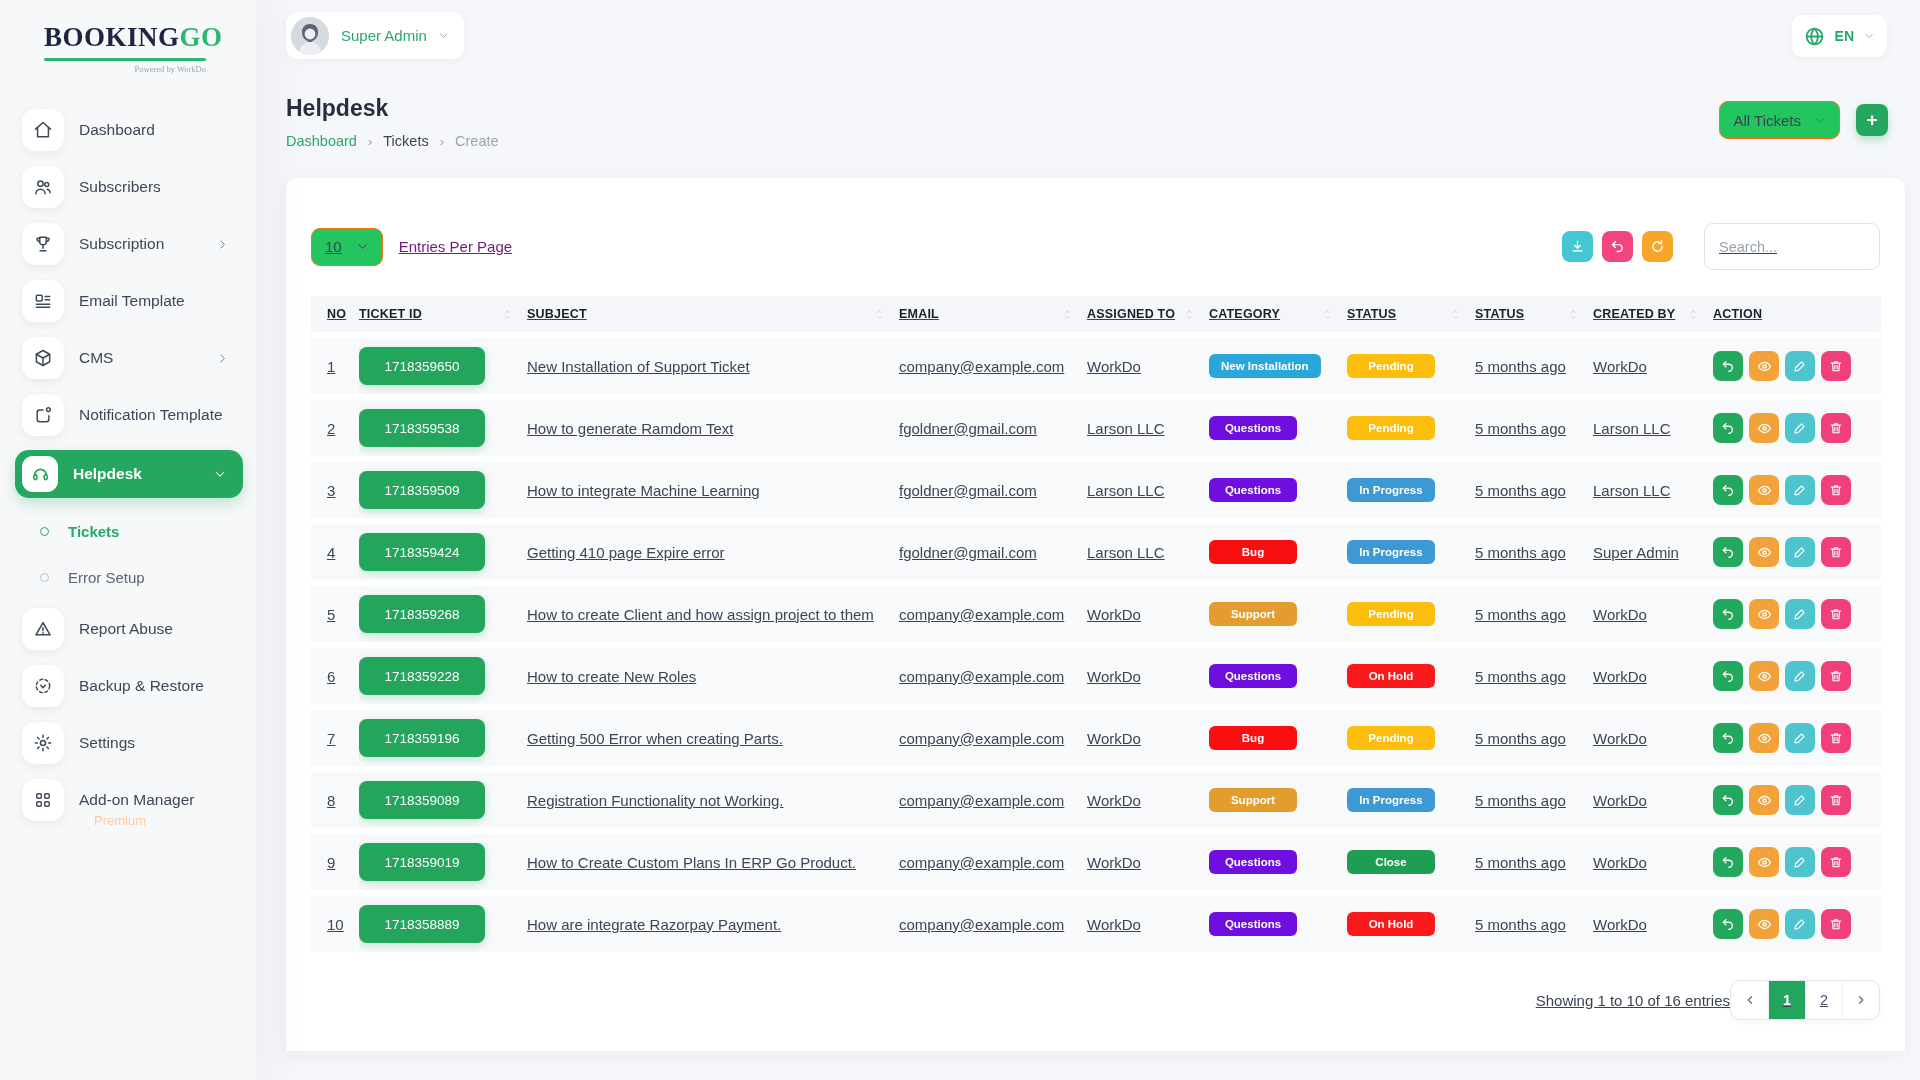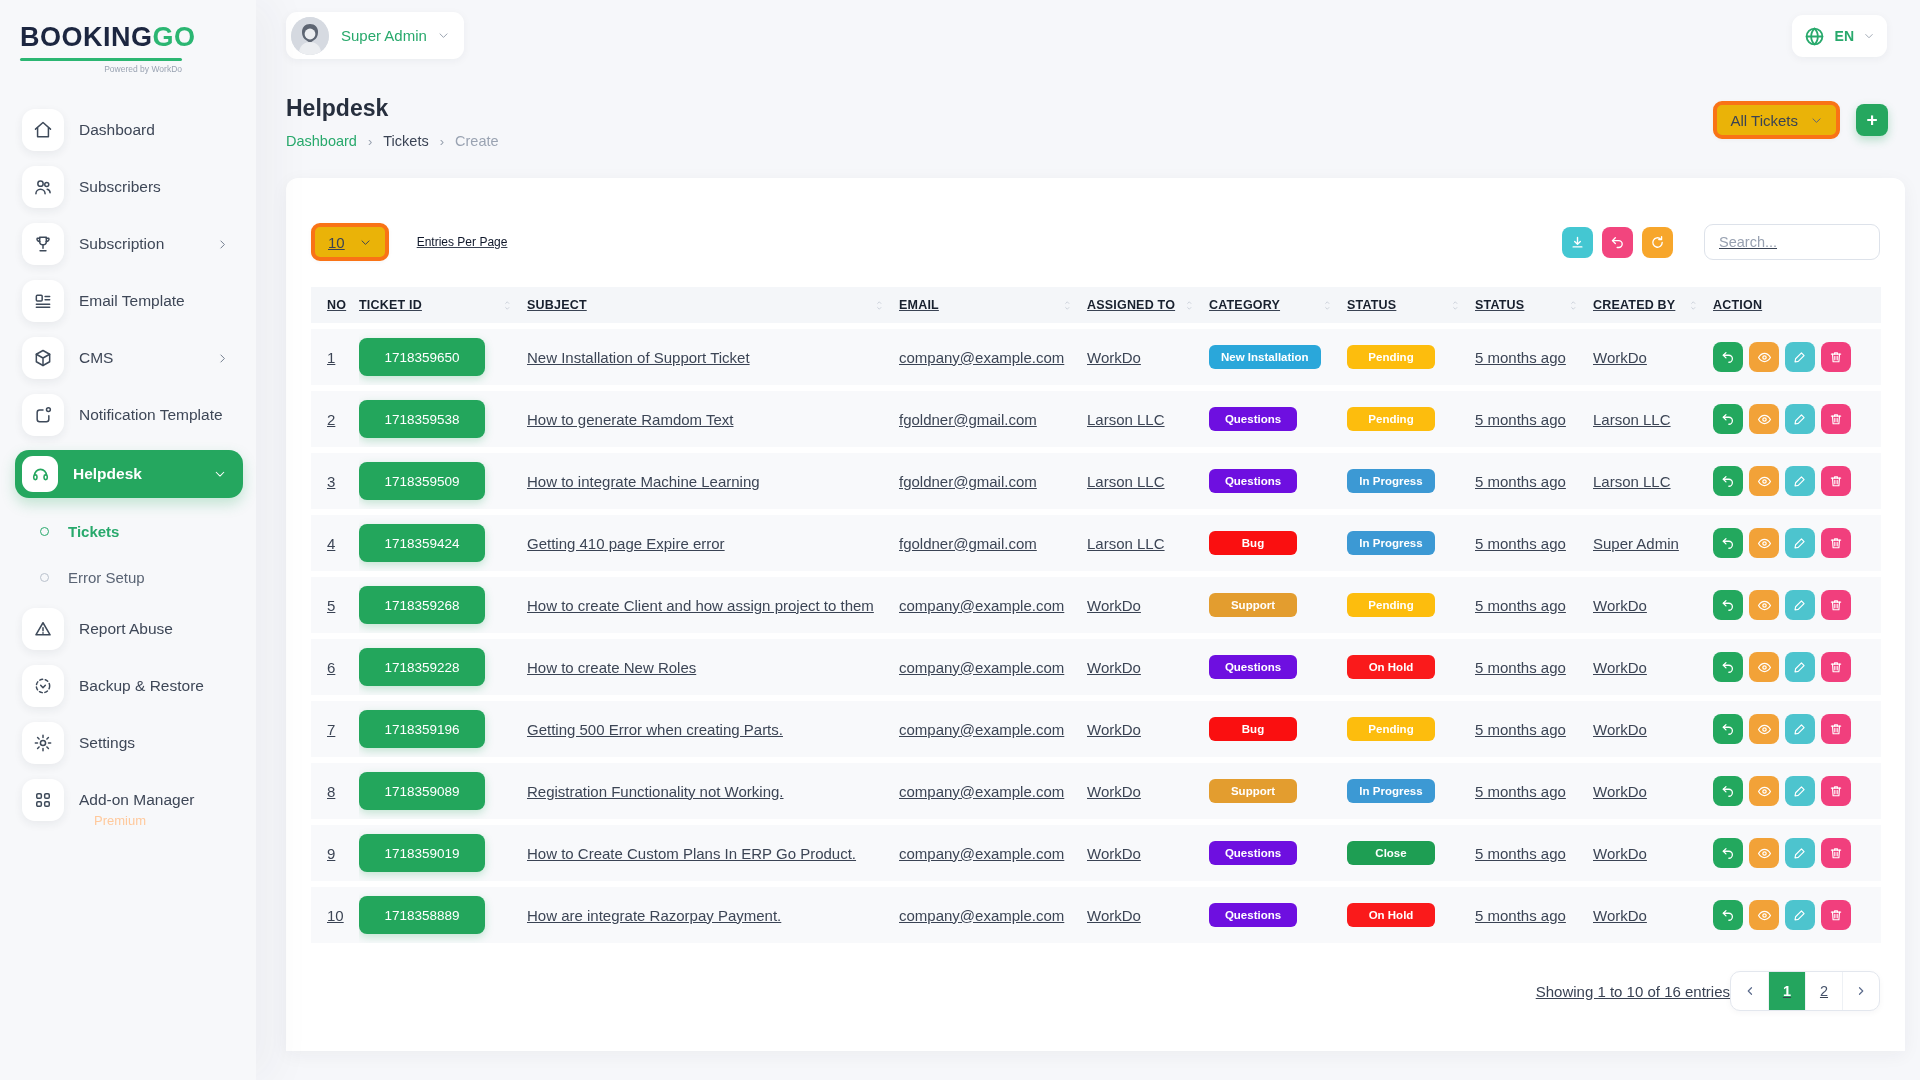--- a/index.html
+++ b/index.html
@@ -5,21 +5,21 @@
   * { margin:0; padding:0; box-sizing:border-box; }
   html,body { width:1920px; height:1080px; overflow:hidden; }
   body { font-family:"Liberation Sans", sans-serif; background:#f6f7fa; color:#3a4354; }
 
   
   svg.ic { stroke:currentColor; fill:none; stroke-width:1.8; stroke-linecap:round; stroke-linejoin:round; display:block; }
 
   
   .sidebar { position:absolute; left:0; top:0; width:256px; height:1080px; background:#f7f8fa;
              box-shadow:18px 0 40px rgba(40,50,70,.045); padding:18px 0 0 0; z-index:2; }
-  .logo-wrap { padding:4px 40px 0 20px; }
+  .logo-wrap { padding:4px 40px 0 44px;font-family:Liberation Serif, serif; }
   .logo { font-size:27px; font-weight:800; letter-spacing:.5px; color:#1c2640; white-space:nowrap; }
   .logo .go { color:#2bb672; }
   .logo-line { height:3px; background:#2bb672; border-radius:2px; margin-top:5px; width:162px; }
   .powered { font-size:8.5px; color:#9aa3b2; text-align:right; width:162px; margin-top:3px; }
   .menu { margin-top:34px; padding-left:15px; }
   .side-item { display:flex; align-items:center; height:44px; margin-bottom:13px; width:228px; cursor:pointer; position:relative; }
   .tile { width:42px; height:42px; background:#fff; border-radius:13px; box-shadow:0 3px 10px rgba(30,40,60,.07);
           display:flex; align-items:center; justify-content:center; color:#3e4a5a; margin-left:7px; flex:0 0 auto; }
   .side-label { margin-left:15px; font-size:15.5px; font-weight:500; color:#3e4757; }
   .chev-r { margin-left:auto; margin-right:14px; color:#707b8c; }
@@ -50,38 +50,38 @@
   .globe { color:#28a96c; }
 
   .pagehead { display:flex; justify-content:space-between; align-items:flex-start; padding:36px 32px 0 30px; }
   .page-title { font-size:23px; font-weight:700; color:#272f3e; }
   .crumbs { display:flex; align-items:center; margin-top:11px; font-size:14.5px; }
   .crumb-link { color:#28a96c; cursor:pointer; }
   .crumb-mid { color:#3a4354; cursor:pointer; }
   .crumb-cur { color:#9aa3b2; }
   .crumb-sep { color:#98a1af; margin:0 11px; font-size:13px; }
   .head-controls { display:flex; align-items:center; gap:16px; margin-top:6px; }
-  .select-pill { display:flex; align-items:center; background:#eab308; border:4px solid #f97316; border-radius:9px; height:38px;
+  .select-pill { display:flex; align-items:center; background:#22c55e; border:1px solid #f97316; border-radius:9px; height:38px;
                  padding:0 13px; font-size:15px; color:#3a4354; gap:12px; cursor:pointer; box-shadow:0 1px 4px rgba(20,30,50,.04); }
   .add-btn { width:32px; height:32px; border:none; border-radius:8px; background:#25a75f; color:#fff; font-size:19px;
              font-weight:600; cursor:pointer; line-height:30px; box-shadow:0 4px 10px rgba(37,167,95,.3); }
 
   
   .card { margin:29px 15px 0 30px; background:#fff; border-radius:12px 12px 0 0; box-shadow:0 4px 18px rgba(30,40,60,.05);
           height:873px; padding:45px 25px 12px 25px;text-decoration:underline; }
   .controls-row { display:flex; justify-content:space-between; align-items:center; margin-bottom:26px; }
   .controls-left { display:flex; align-items:center; gap:16px; }
-  .per-page-label { font-size:12px; color:#0f172a;margin-left:12px; }
+  .per-page-label { font-size:15px; color:#701a75; }
   .controls-right { display:flex; align-items:center; gap:9px; }
   .tool-btn { width:31px; height:31px; border:none; border-radius:8px; color:#fff; display:flex; align-items:center;
               justify-content:center; cursor:pointer; }
   .tool-download { background:#44c7d2; }
   .tool-undo { background:#f2457e; }
   .tool-refresh { background:#f7a62b; }
-  .search-box { width:176px; height:36px; border:1px solid #dde2ea; border-radius:9px; padding:0 14px; font-size:14.5px;
+  .search-box { width:176px; height:47px; border:1px solid #dde2ea; border-radius:9px; padding:0 14px; font-size:14.5px;
                 color:#0369a1; outline:none; margin-left:22px; font-family:"Liberation Sans",sans-serif; }
   .search-box::placeholder { color:#98a1b1; }
 
   table { width:100%; border-collapse:separate; border-spacing:0; table-layout:fixed; }
   thead th { background:#f4f6f9; height:42px; font-size:12.5px; font-weight:700; color:#18202e; text-align:left;
              letter-spacing:.2px; border-bottom:6px solid #fff; padding:0 8px 0 0; white-space:nowrap; }
   thead th .th-inner { display:flex; align-items:center; }
   thead th .sort { margin-left:auto; color:#c3cad5; cursor:pointer; flex:0 0 auto; padding-right:6px; }
   th.first, td.first { padding-left:16px; }
   tbody tr { background:#f8f9fb; }

